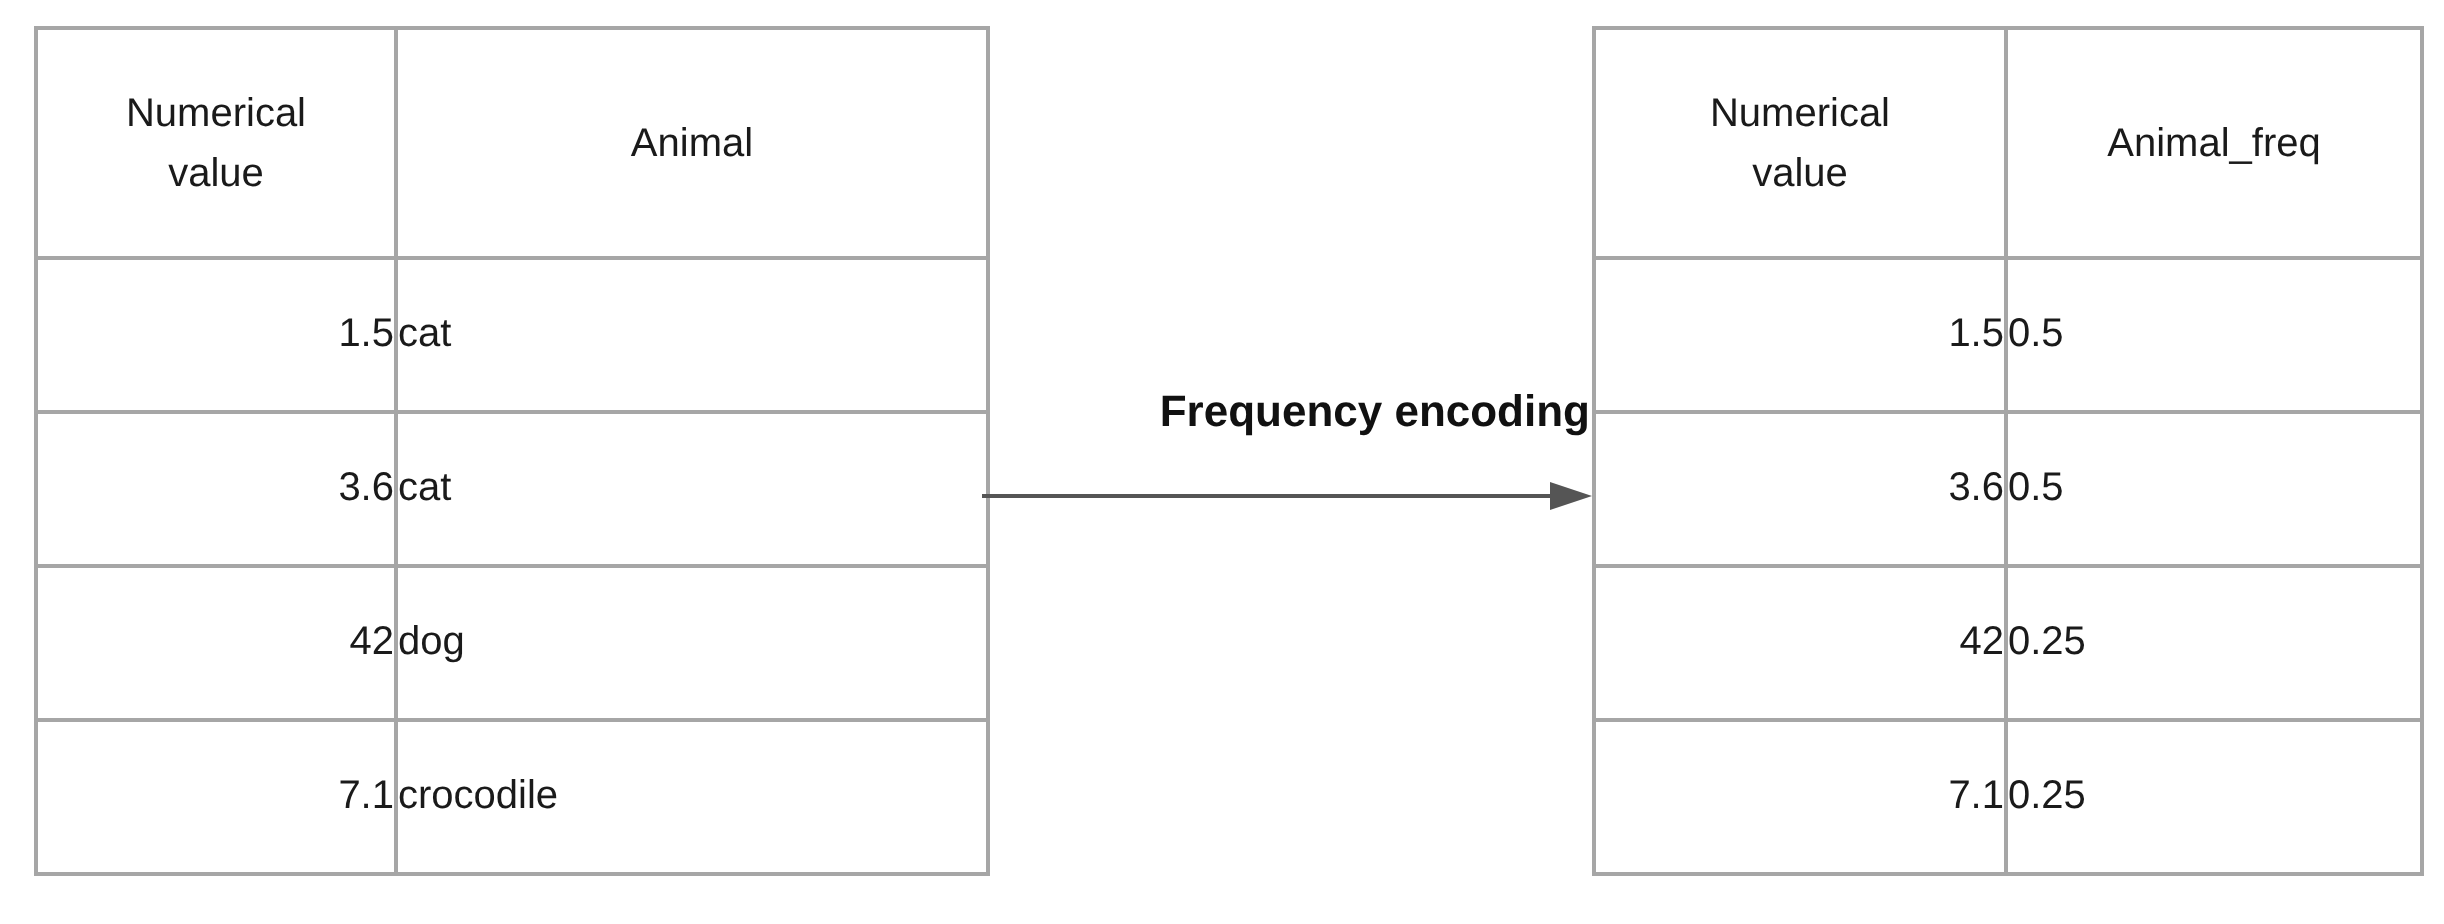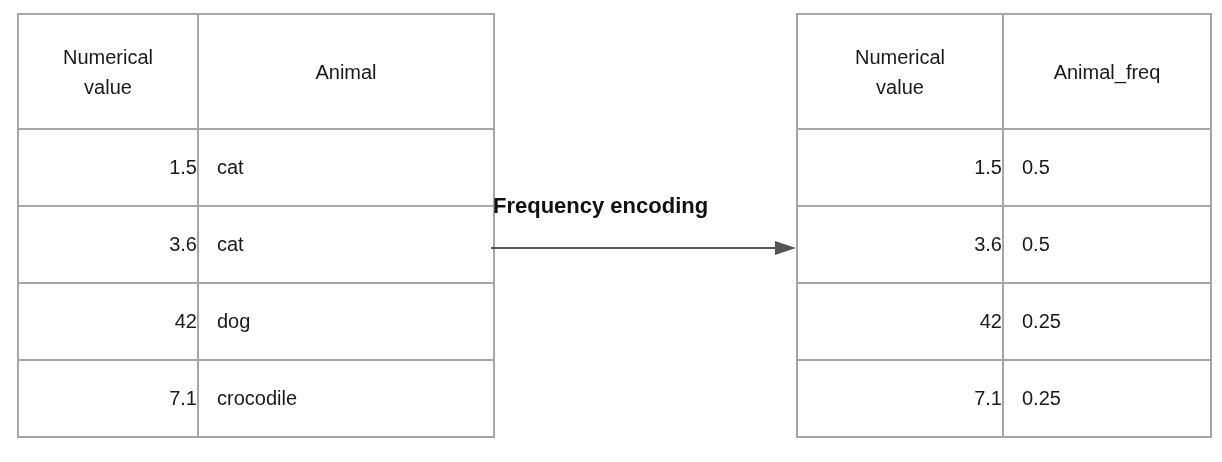--- a/index.html
+++ b/index.html
@@ -30,33 +30,33 @@
     font-weight: 400;
     color: var(--text-color);
     vertical-align: middle;
     overflow: hidden;
   }
   .dtable thead tr { height: 115px; }
   .dtable tbody tr { height: 77px; }
   .dtable th { text-align: center; line-height: 1.5; }
   .dtable th:first-child .hdr { display: inline-block; max-width: 125px; }
   .dtable td:first-child { text-align: right; }
-  .dtable td:last-child  { text-align: left; padding-left: 18px; }
+  .dtable td:last-child  { text-align: left; }
   .table-left  { position: absolute; left: 17px;  top: 13px; width: 476px; }
   .table-right { position: absolute; left: 796px; top: 13px; width: 414px; }
   .table-left  .col-a { width: 180px; }
   .table-left  .col-b { width: 296px; }
   .table-right .col-a { width: 206px; }
   .table-right .col-b { width: 208px; }
   .transform-label {
     position: absolute;
     left: 493px;
     top: 193px;
     width: 302px;
-    text-align: left;
+    text-align: right;
     font-size: 22px;
     font-weight: 700;
     color: var(--label-color);
     white-space: nowrap;
   }
   .arrow-svg {
     position: absolute;
     left: 491px;
     top: 239px;
   }

